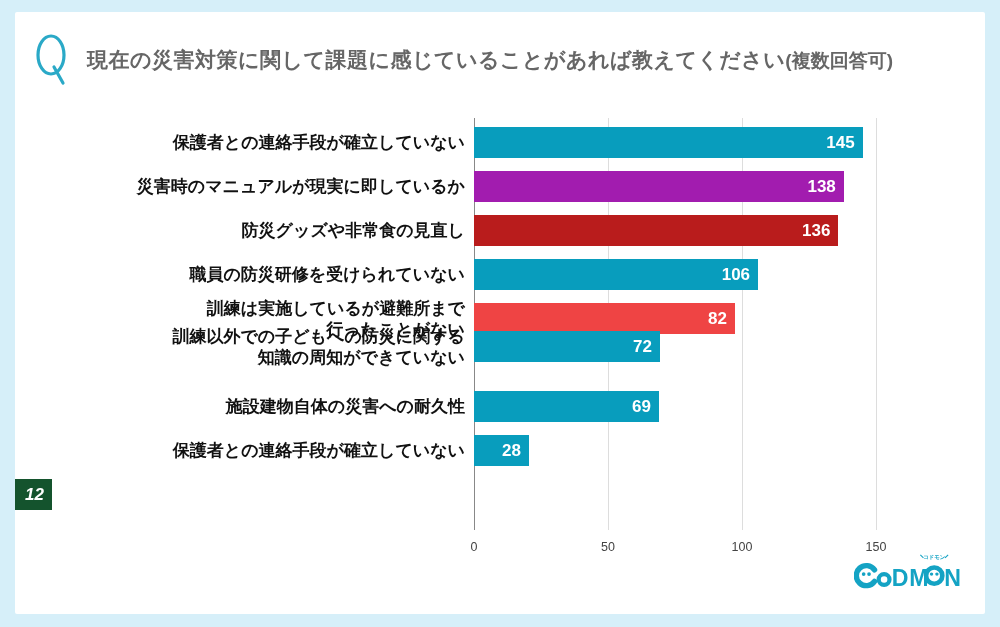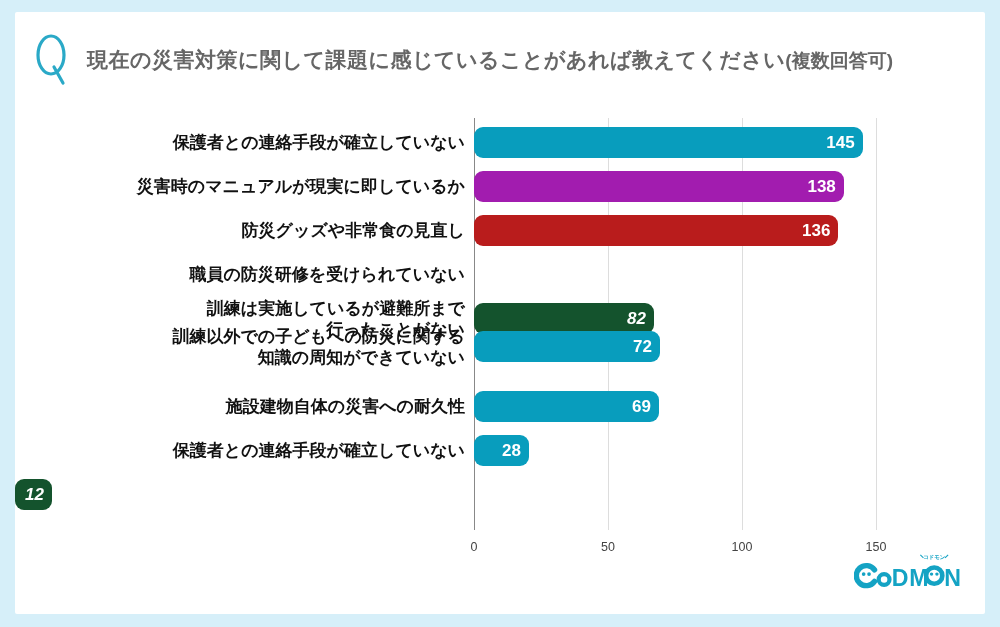--- a/index.html
+++ b/index.html
@@ -65,21 +65,20 @@
     line-height: 21px;
     white-space: pre-line;
     flex: 0 0 auto;
   }
   .bar {
     height: 31px;
     background: #089dbd;
     display: flex;
     align-items: center;
     justify-content: flex-end;
-    border-radius: 9px;
   }
   .bar-value {
     color: #ffffff;
     font-weight: bold;
     font-size: 17px;
     padding-right: 8px;
   }
   .x-axis {
     position: absolute;
     left: 0; top: 524px;
@@ -131,25 +130,28 @@
         </div>
       </div>
       <div class="bar-row" style="top: 97px;">
         <div class="bar-label">防災グッズや非常食の見直し</div>
         <div class="bar" style="width: 364.48px; background: #b91c1c;">
           <span class="bar-value" style="color: rgb(255, 255, 255);">136</span>
         </div>
       </div>
       <div class="bar-row" style="top: 141px;">
         <div class="bar-label">職員の防災研修を受けられていない</div>
+        <div class="bar" style="width: 284.08px; background: rgb(8, 157, 189);">
+          <span class="bar-value" style="color: rgb(255, 255, 255);">106</span>
+        </div>
       </div>
       <div class="bar-row" style="top: 185px;">
         <div class="bar-label">訓練は実施しているが避難所まで
 行ったことがない</div>
-        <div class="bar" style="width: 180px; background: #14532d; font-style: italic;">
+        <div class="bar" style="width: 261px; background: #ef4444;">
           <span class="bar-value" style="color: rgb(255, 255, 255);">82</span>
         </div>
       </div>
       <div class="bar-row" style="top: 213px;">
         <div class="bar-label">訓練以外での子どもへの防災に関する
 知識の周知ができていない</div>
         <div class="bar" style="width: 186px; background: rgb(8, 157, 189);">
           <span class="bar-value" style="color: rgb(255, 255, 255);">72</span>
         </div>
       </div>

